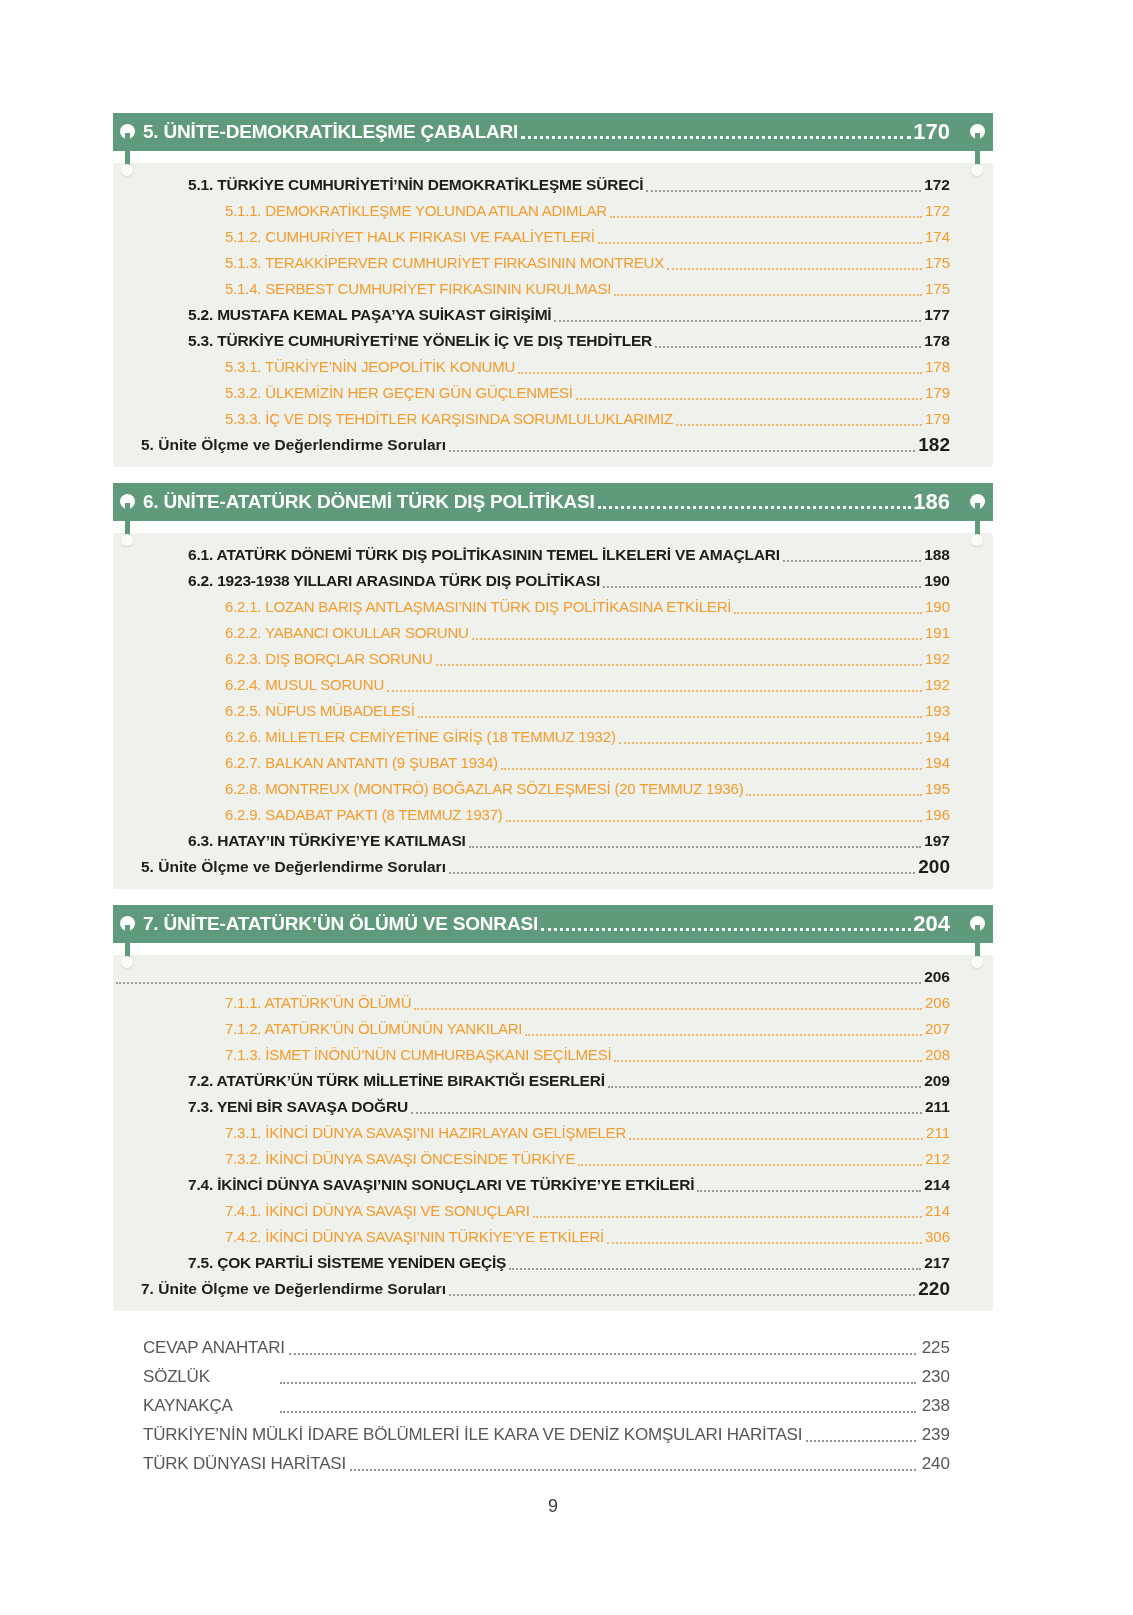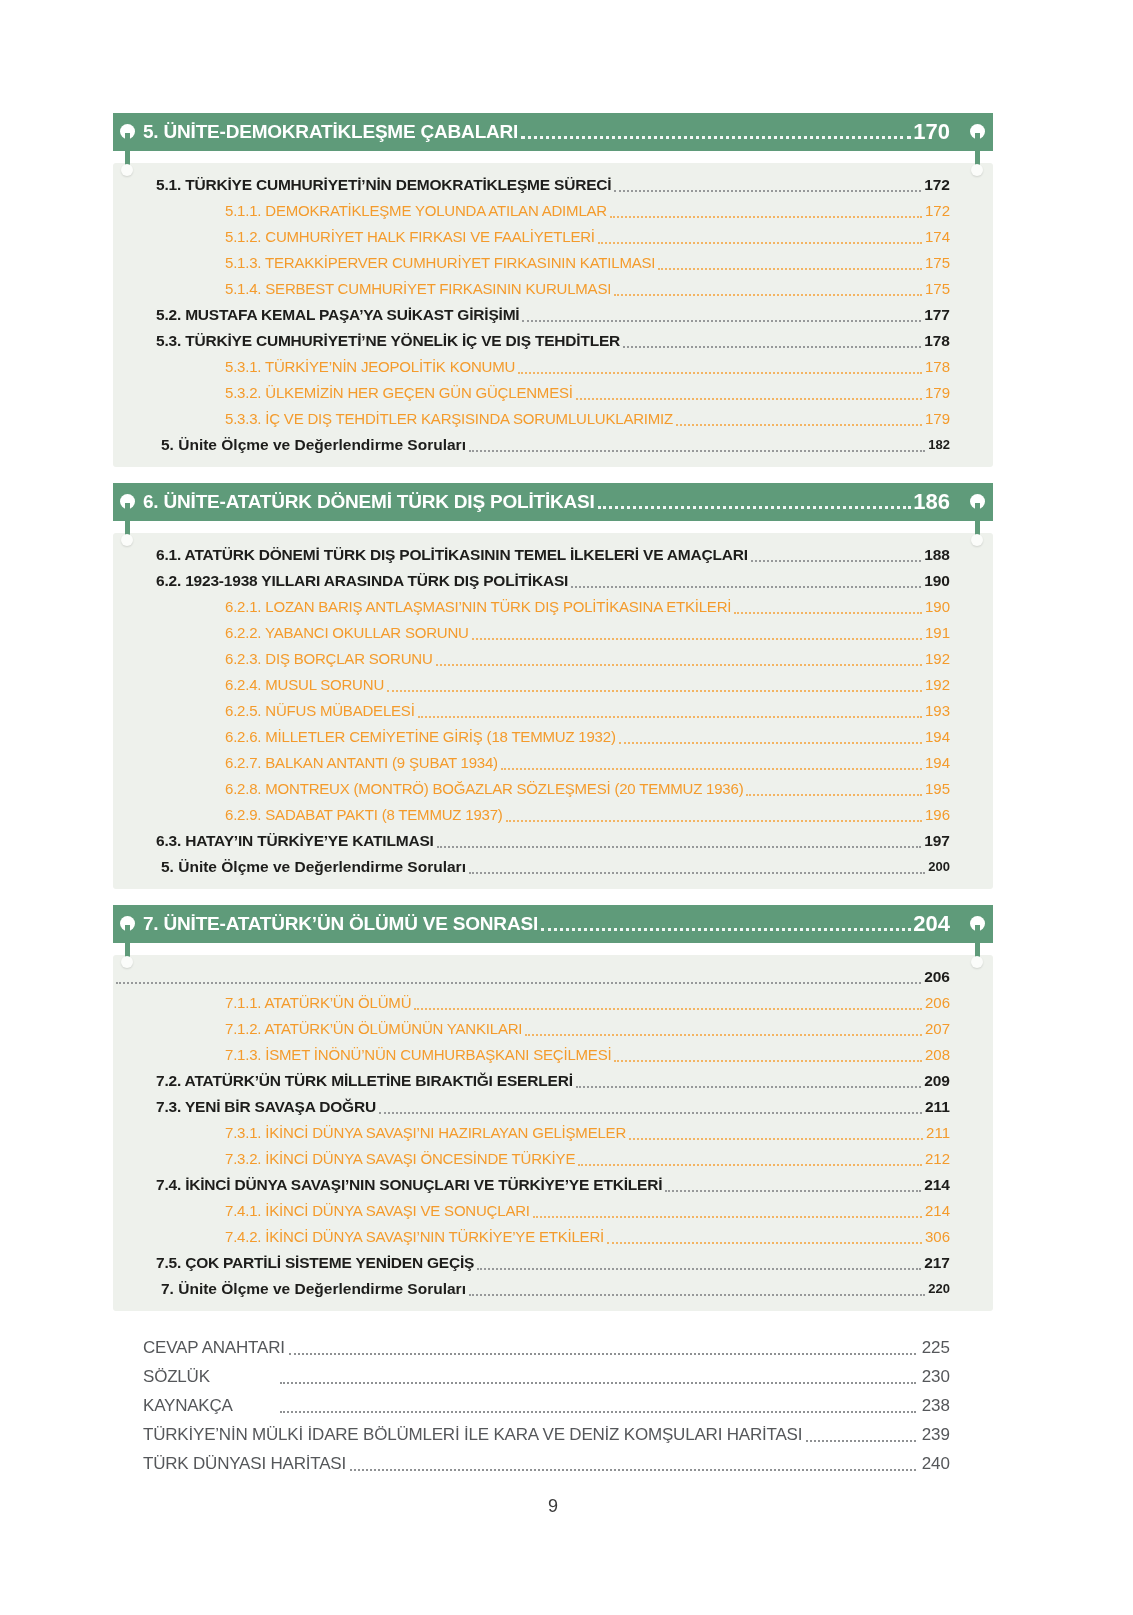--- a/index.html
+++ b/index.html
@@ -35,31 +35,31 @@
 
   .unit-body{
     margin-top:12px;background:var(--box);border-radius:3px;
     padding:9px 43px 9px 0;
   }
   .toc-row{display:flex;align-items:flex-end;height:26px;}
   .toc-label{white-space:nowrap;line-height:26px;}
   .toc-leader{flex:1;margin:0 3px 6px 3px;}
   .toc-page{white-space:nowrap;line-height:26px;}
 
-  .toc-row.lv1 .toc-label{padding-left:43px;font-weight:bold;font-size:15.5px;color:var(--ink);letter-spacing:-0.2px;}
+  .toc-row.lv1 .toc-label{padding-left:75px;font-weight:bold;font-size:15.5px;color:var(--ink);letter-spacing:-0.2px;}
   .toc-row.lv1 .toc-leader{border-bottom:2px dotted #97999a;}
   .toc-row.lv1 .toc-page{font-weight:bold;font-size:15.5px;color:var(--ink);}
 
   .toc-row.lv2 .toc-label{padding-left:92px;font-size:15px;color:var(--orange);letter-spacing:-0.2px;margin-left:20px;}
   .toc-row.lv2 .toc-leader{border-bottom:2px dotted #f3b463;}
   .toc-row.lv2 .toc-page{font-size:15px;color:var(--orange);}
 
-  .toc-row.lv0 .toc-label{padding-left:48px;font-weight:bold;font-size:15.5px;color:var(--ink);}
+  .toc-row.lv0 .toc-label{padding-left:28px;font-weight:bold;font-size:15.5px;color:var(--ink);}
   .toc-row.lv0 .toc-leader{border-bottom:2px dotted #97999a;}
-  .toc-row.lv0 .toc-page{font-weight:bold;font-size:13px;color:var(--ink);}
+  .toc-row.lv0 .toc-page{font-weight:bold;font-size:19px;color:var(--ink);}
 
   
   .pin{position:absolute;top:0;width:15px;height:64px;z-index:2;pointer-events:none;}
   .pin.left{left:7px;}
   .pin.right{right:8px;}
   .pin .head{position:absolute;top:11px;left:0;width:15px;height:15px;background:#fff;border-radius:50%;}
   .pin .stem{position:absolute;top:20px;left:5px;width:5px;height:38px;background:var(--green);}
   .pin .tail{position:absolute;top:51px;left:1px;width:12px;height:12px;background:#fbfcfa;border-radius:50%;box-shadow:0 1px 2px rgba(0,0,0,.13);}
 
   
@@ -105,21 +105,21 @@
     <span class="toc-page">172</span>
   </div>
 
   <div class="toc-row lv2">
     <span class="toc-label">5.1.2. CUMHURİYET HALK FIRKASI VE FAALİYETLERİ</span>
     <span class="toc-leader"></span>
     <span class="toc-page">174</span>
   </div>
 
   <div class="toc-row lv2">
-    <span class="toc-label">5.1.3. TERAKKİPERVER CUMHURİYET FIRKASININ KATILMASI</span>
+    <span class="toc-label">5.1.3. TERAKKİPERVER CUMHURİYET FIRKASININ MONTREUX</span>
     <span class="toc-leader"></span>
     <span class="toc-page">175</span>
   </div>
 
   <div class="toc-row lv2">
     <span class="toc-label">5.1.4. SERBEST CUMHURİYET FIRKASININ KURULMASI</span>
     <span class="toc-leader"></span>
     <span class="toc-page">175</span>
   </div>
 

